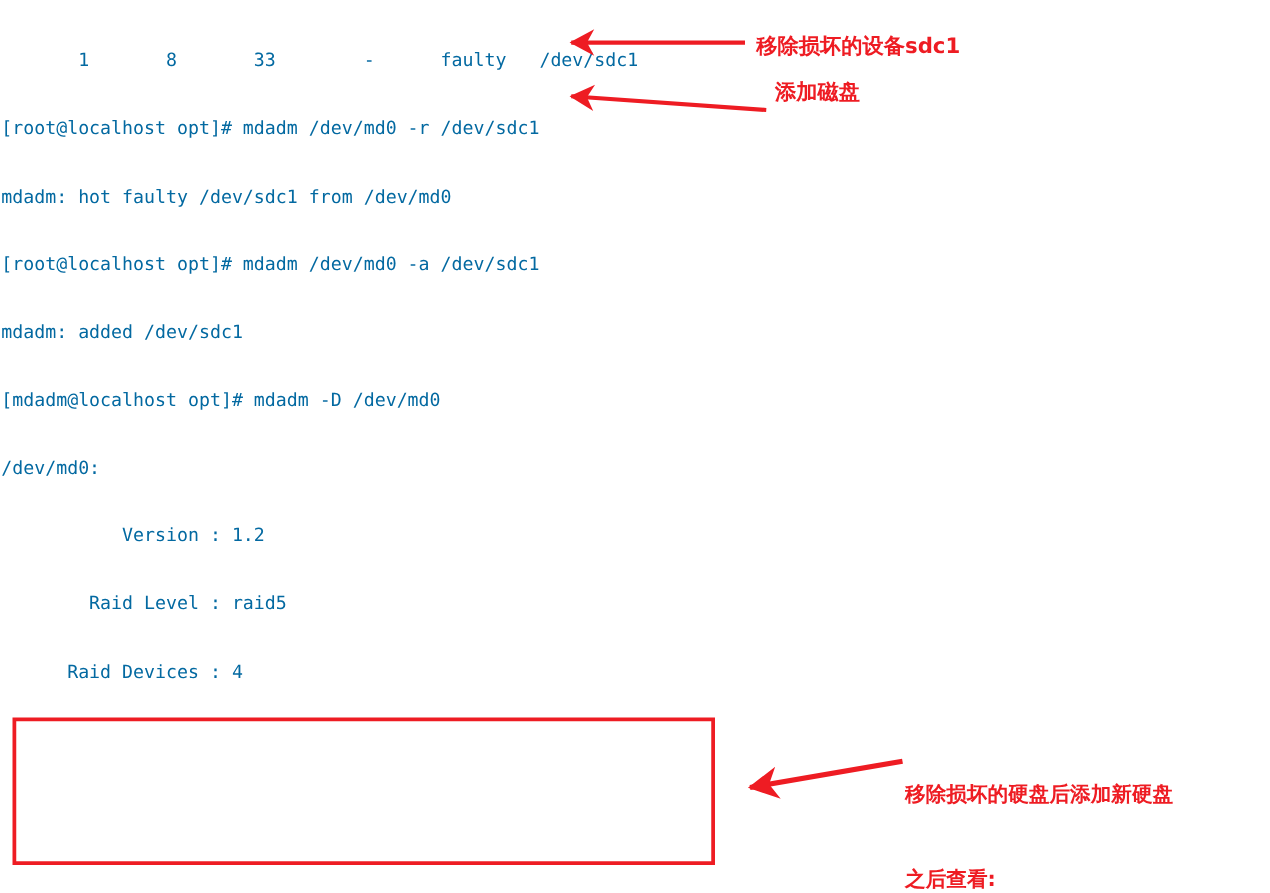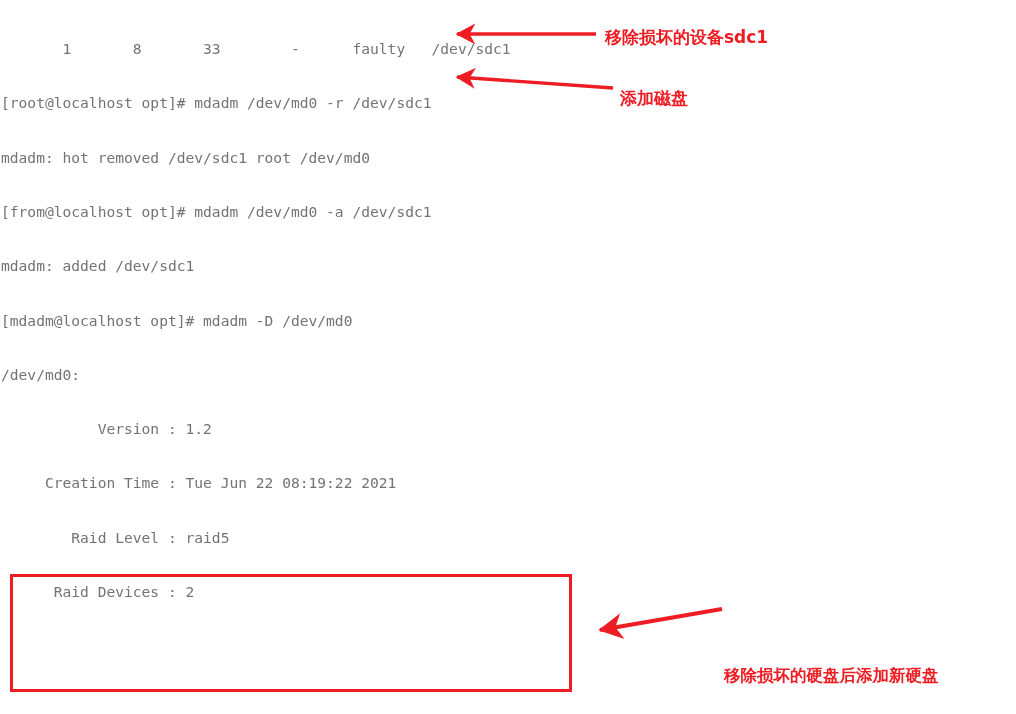--- a/index.html
+++ b/index.html
@@ -16,21 +16,21 @@
     font-family: "DejaVu Sans Mono", "Liberation Mono", monospace;
   }
 
   
   #terminal {
     position: absolute;
     left: 0;
     top: 0;
     width: 807px;
     height: 714px;
-    color: #737373;
+    color: #0369a1;
     font-family: "DejaVu Sans Mono", "Liberation Mono", monospace;
     font-size: 14.6px;
     line-height: 18.1px;
     white-space: pre;
     letter-spacing: 0px;
     padding-left: 1px;
     padding-top: 4px;
     box-sizing: border-box;
   }
   #terminal .line {
@@ -64,39 +64,38 @@
   .note {
     position: absolute;
     color: #ee1c23;
     font-family: "DejaVu Sans", "Liberation Sans", sans-serif;
     font-size: 17px;
     font-weight: 700;
     white-space: pre;
     line-height: 23px;
   }
   #note-remove   { left: 605px; top: 26px; }
-  #note-add      { left: 620px; top: 87px; }
+  #note-add      { left: 620px; top: 63px; }
   #note-summary  { left: 724px; top: 580px; font-size: 16.5px; line-height: 22.5px; }
-  #note-summary div { white-space: pre; margin-top: 40px; }
+  #note-summary div { white-space: pre; }
 </style>
 </head>
 <body>
 
 <div id="terminal">
   <div class="line">       1       8       33        -      faulty   /dev/sdc1</div>
   <div class="line">[root@localhost opt]# mdadm /dev/md0 -r /dev/sdc1</div>
-  <div class="line">mdadm: hot removed /dev/sdc1 root /dev/md0</div>
-  <div class="line">[from@localhost opt]# mdadm /dev/md0 -a /dev/sdc1</div>
+  <div class="line">mdadm: hot faulty /dev/sdc1 from /dev/md0</div>
+  <div class="line">[root@localhost opt]# mdadm /dev/md0 -a /dev/sdc1</div>
   <div class="line">mdadm: added /dev/sdc1</div>
   <div class="line">[mdadm@localhost opt]# mdadm -D /dev/md0</div>
   <div class="line">/dev/md0:</div>
   <div class="line">           Version : 1.2</div>
-  <div class="line">     Creation Time : Tue Jun 22 08:19:22 2021</div>
   <div class="line">        Raid Level : raid5</div>
-  <div class="line">      Raid Devices : 2</div>
+  <div class="line">      Raid Devices : 4</div>
   
   
   
   
   
   
   
   
   
   
@@ -128,14 +127,15 @@
   </defs>
   <line x1="596" y1="34" x2="457" y2="34" stroke="#ee1c23" stroke-width="3.4" marker-end="url(#ah)"></line>
   <line x1="613" y1="88" x2="457" y2="77" stroke="#ee1c23" stroke-width="3.4" marker-end="url(#ah)"></line>
   <line x1="722" y1="609" x2="600" y2="630" stroke="#ee1c23" stroke-width="4.2" marker-end="url(#ah)"></line>
 </svg>
 
 <div class="note" id="note-remove">移除损坏的设备sdc1</div>
 <div class="note" id="note-add">添加磁盘</div>
 <div class="note" id="note-summary">
   <div>移除损坏的硬盘后添加新硬盘</div>
+  <div>之后查看:</div>
   
 </div>
 
 </body></html>

